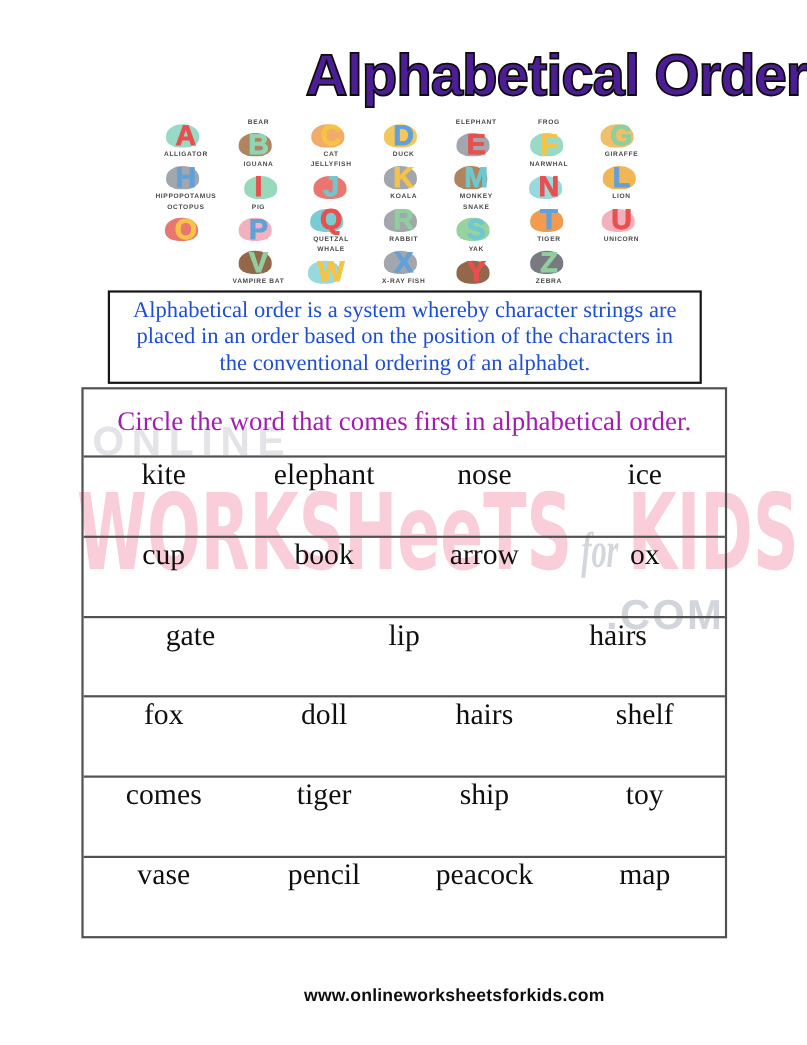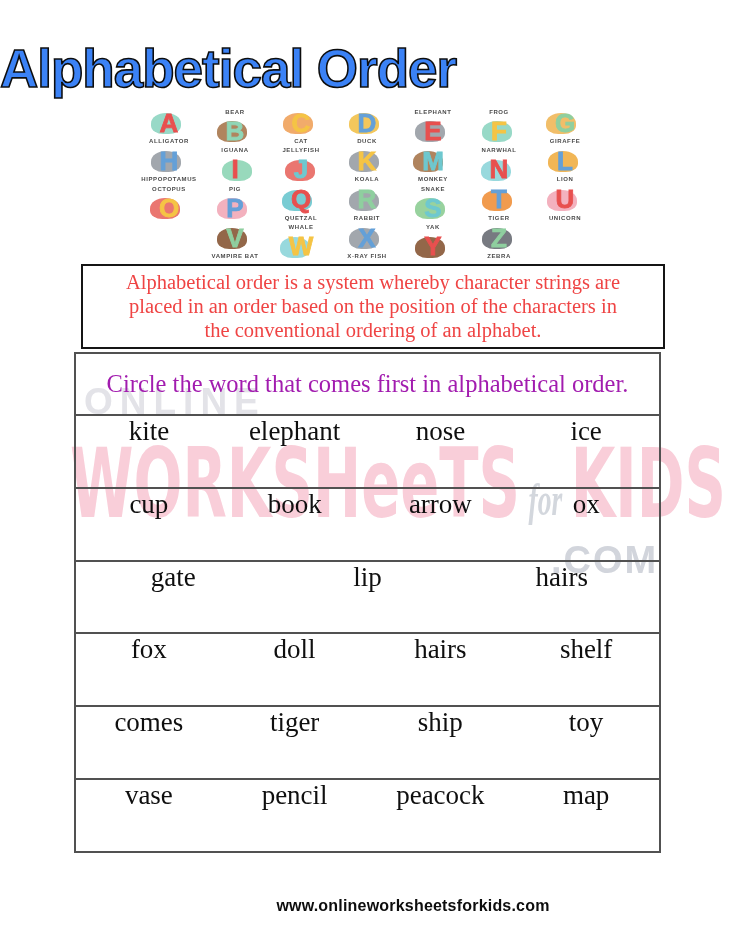--- a/index.html
+++ b/index.html
@@ -5,24 +5,24 @@
   html,body { margin:0; padding:0; background:#ffffff; }
   .page {
     position:relative; width:734px; height:950px; margin:0 auto;
     background:#ffffff; overflow:hidden;
     font-family:"Liberation Serif", serif; color:#111;
   }
 
   
   .title {
     position:absolute; top:42px; left:0; width:100%;
-    text-align:left;
+    text-align:right;
     font-family:"Liberation Sans", sans-serif;
     font-weight:900; font-size:53px; line-height:1; letter-spacing:-1px;
-    color:#3b82f6; -webkit-text-stroke:1.6px #0d0d0d;
+    color:#4c1d95; -webkit-text-stroke:1.6px #0d0d0d;
   }
 
   
   .abc-chart {
     position:absolute; top:108px; left:50%; transform:translateX(-50%);
     width:470px; display:flex; flex-direction:column; gap:1px;
   }
   .abc-row { display:flex; justify-content:center; align-items:flex-end; gap:5px; }
   .abc-item { display:flex; flex-direction:column; align-items:center; width:61px; }
   .abc-letter-wrap {
@@ -38,23 +38,23 @@
     font-weight:900; font-size:26px; line-height:1;
     -webkit-text-stroke:0.8px currentColor;
   }
   .abc-label {
     font-family:"Liberation Sans", sans-serif; font-size:6px; font-weight:700;
     color:#4a4a4a; letter-spacing:.6px; white-space:nowrap; line-height:1.4;
   }
 
   
   .desc-box {
-    position:absolute; top:264px; left:81px; width:584px; box-sizing:border-box;
+    position:absolute; top:264px; left:98px; width:540px; box-sizing:border-box;
     border:2px solid #151515; padding:4px 4px; text-align:center;
-    font-size:20.5px; line-height:1.18; color:#ef4444; background:#fff;
+    font-size:20.5px; line-height:1.18; color:#1d4ed8; background:#fff;
   }
   .desc-line { white-space:nowrap; }
 
   
   .wm-online {
     position:absolute; left:84px; top:381px; z-index:1;
     font-family:"Liberation Sans", sans-serif; font-weight:700;
     font-size:37px; letter-spacing:7px; color:#e3e3e8;
   }
   .wm-line {

